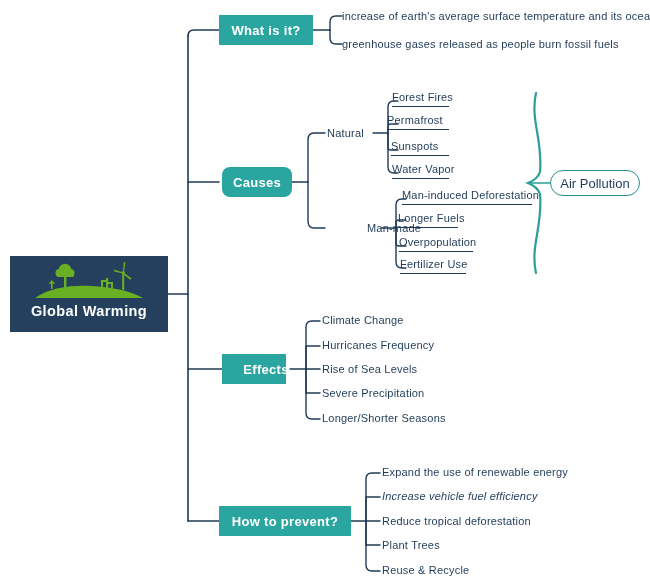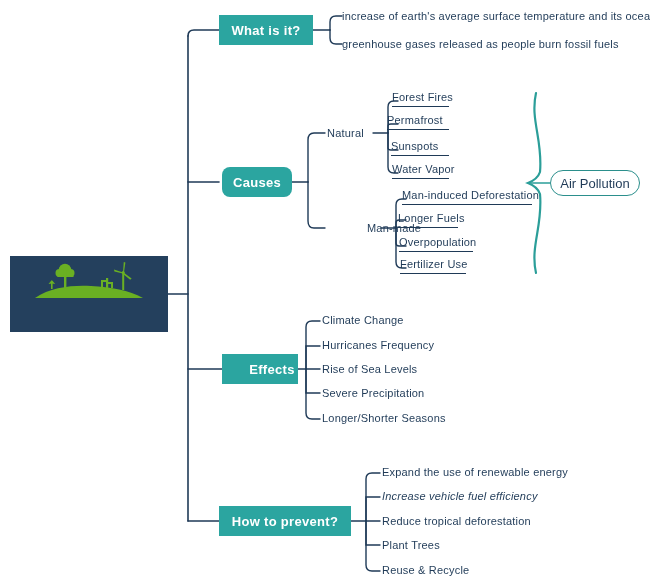--- a/index.html
+++ b/index.html
@@ -70,21 +70,21 @@
     display: flex;
     align-items: center;
     justify-content: center;
     box-sizing: border-box;
     white-space: nowrap;
     height: 30px;
     text-align: right;
   }
   .topic-whatisit { left: 219px; top: 15px;  width: 94px; }
   .topic-causes   { left: 222px; top: 167px; width: 70px; border-radius: 8px; }
-  .topic-effects  { left: 222px; top: 354px; width: 76px; padding-left: 24px; }
+  .topic-effects  { left: 222px; top: 354px; width: 64px; padding-left: 24px; }
   .topic-prevent  { left: 219px; top: 506px; width: 132px; }
 
   
   .midlabel {
     position: absolute;
     color: #1f3a57;
     font-size: 11px;
     white-space: nowrap;
     letter-spacing: 0.2px;
   }
@@ -219,20 +219,21 @@
       <rect x="68" y="20" width="6" height="2" fill="#6ab023"></rect>
       <rect x="78" y="22" width="2" height="6" fill="#6ab023"></rect>
       <rect x="74.5" y="22" width="5" height="2" fill="#6ab023"></rect>
 
       <rect x="89.2" y="12" width="2" height="18" fill="#6ab023"></rect>
       <path d="M90 12 L90.8 2 L92.4 2.6 L91 12 Z" fill="#6ab023"></path>
       <path d="M90 12.4 L81 9.6 L81.4 11.4 L89.8 13.6 Z" fill="#6ab023"></path>
       <path d="M90.6 12.6 L98.6 18.6 L97.2 19.8 L90 14 Z" fill="#6ab023"></path>
       <circle cx="90.2" cy="12.4" r="1.5" fill="#6ab023"></circle>
     </svg>
+    <div class="root-label">Global Warming</div>
   </div>
 
   <div class="topic topic-whatisit">
     <span>What is it?</span>
   </div>
   <div class="topic topic-causes">
     <span>Causes</span>
   </div>
   <div class="topic topic-effects">
     <span>Effects</span>

